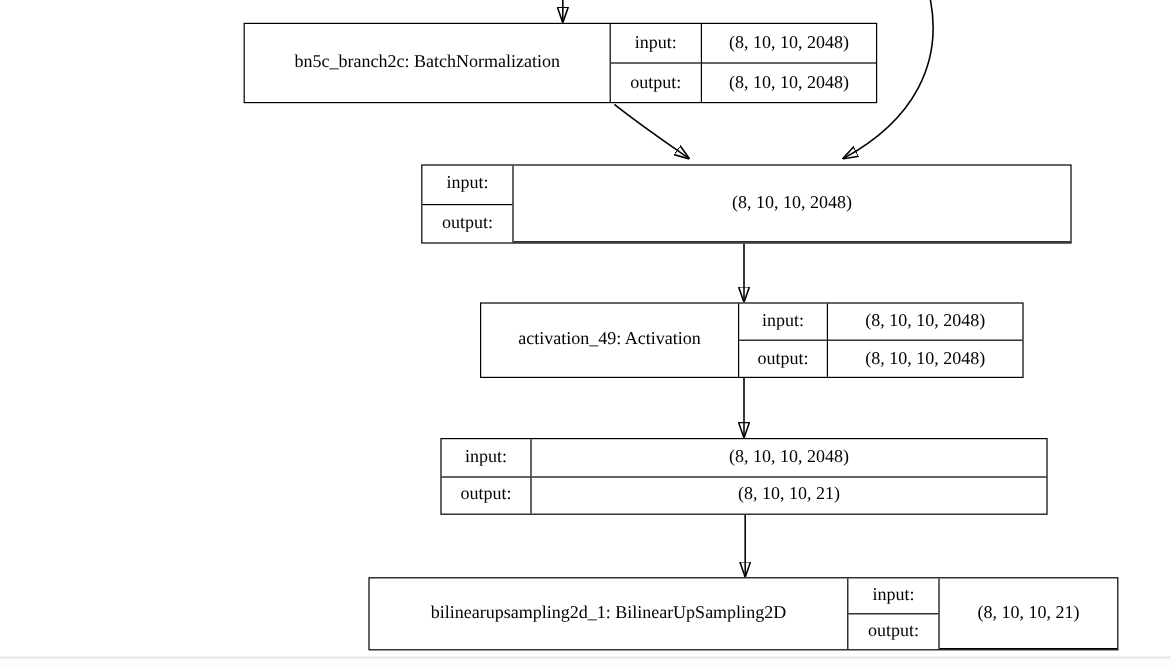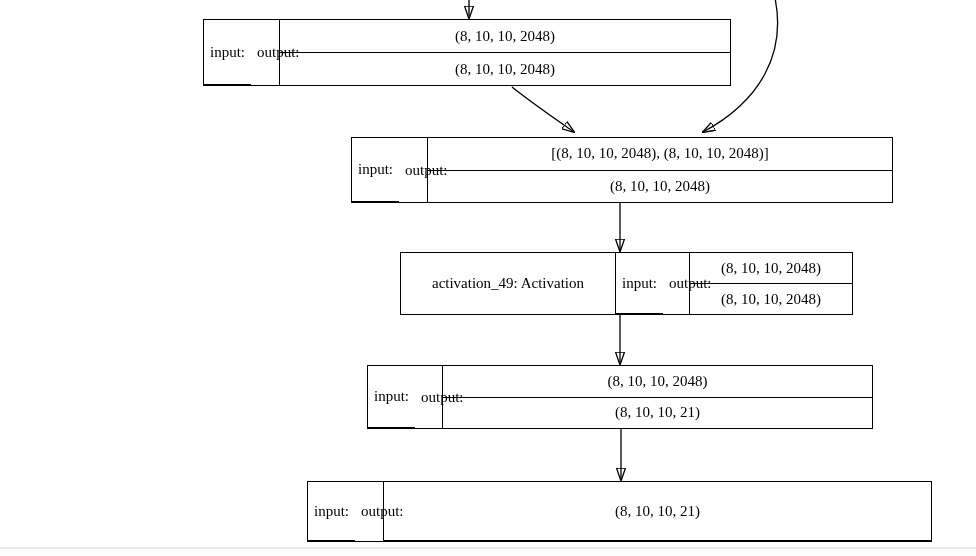--- a/index.html
+++ b/index.html
@@ -16,21 +16,21 @@
     border:1px solid #000;
     font-size:15px;
     line-height:1;
   }
   .name-cell {
     display:flex; align-items:center; justify-content:center;
     border-right:1px solid #000;
     padding:0 8px;
     white-space:nowrap;
   }
-  .io-col { display:flex; flex-direction:row; border-right:1px solid #000; }
+  .io-col { display:flex; flex-direction:column; border-right:1px solid #000; }
   .val-col { display:flex; flex-direction:column; flex:1; }
   .io-cell {
     flex:1; display:flex; align-items:center; justify-content:center;
     padding:0 6px; white-space:nowrap;
   }
   .io-col .io-cell:first-child, .val-col .io-cell:first-child { border-bottom:1px solid #000; }
 
   
   #node-bn5c     { left:203px; top:19px;  width:528px; height:67px; }
   #node-bn5c .name-cell     { width:305px; }
@@ -71,37 +71,37 @@
     </defs>
     <line x1="469" y1="-2" x2="469" y2="18" marker-end="url(#arrowhead)"></line>
     <path d="M 512 87 C 532 103, 554 118, 574 132" marker-end="url(#arrowhead)"></path>
     <path d="M 775 -2 C 786 52, 762 100, 703 132" marker-end="url(#arrowhead)"></path>
     <line x1="620" y1="203" x2="620" y2="251" marker-end="url(#arrowhead)"></line>
     <line x1="620" y1="315" x2="620" y2="364" marker-end="url(#arrowhead)"></line>
     <line x1="621" y1="429" x2="621" y2="480" marker-end="url(#arrowhead)"></line>
   </svg>
 
   <div class="node" id="node-bn5c">
+    <div class="name-cell">bn5c_branch2c: BatchNormalization</div>
     <div class="io-col">
       <div class="io-cell">input:</div>
       <div class="io-cell">output:</div>
     </div>
     <div class="val-col">
       <div class="io-cell">(8, 10, 10, 2048)</div>
       <div class="io-cell">(8, 10, 10, 2048)</div>
     </div>
   </div>
 
   <div class="node" id="node-merge">
     <div class="io-col">
       <div class="io-cell">input:</div>
       <div class="io-cell">output:</div>
     </div>
     <div class="val-col">
-      <div class="io-cell">[(8, 10, 10, 2048), (8, 10, 10, 2048)]</div>
       <div class="io-cell">(8, 10, 10, 2048)</div>
     </div>
   </div>
 
   <div class="node" id="node-act">
     <div class="name-cell">activation_49: Activation</div>
     <div class="io-col">
       <div class="io-cell">input:</div>
       <div class="io-cell">output:</div>
     </div>
@@ -116,20 +116,21 @@
       <div class="io-cell">input:</div>
       <div class="io-cell">output:</div>
     </div>
     <div class="val-col">
       <div class="io-cell">(8, 10, 10, 2048)</div>
       <div class="io-cell">(8, 10, 10, 21)</div>
     </div>
   </div>
 
   <div class="node" id="node-bilinear">
+    <div class="name-cell">bilinearupsampling2d_1: BilinearUpSampling2D</div>
     <div class="io-col">
       <div class="io-cell">input:</div>
       <div class="io-cell">output:</div>
     </div>
     <div class="val-col">
       <div class="io-cell">(8, 10, 10, 21)</div>
     </div>
   </div>
 
   <div class="bottom-divider"></div>

